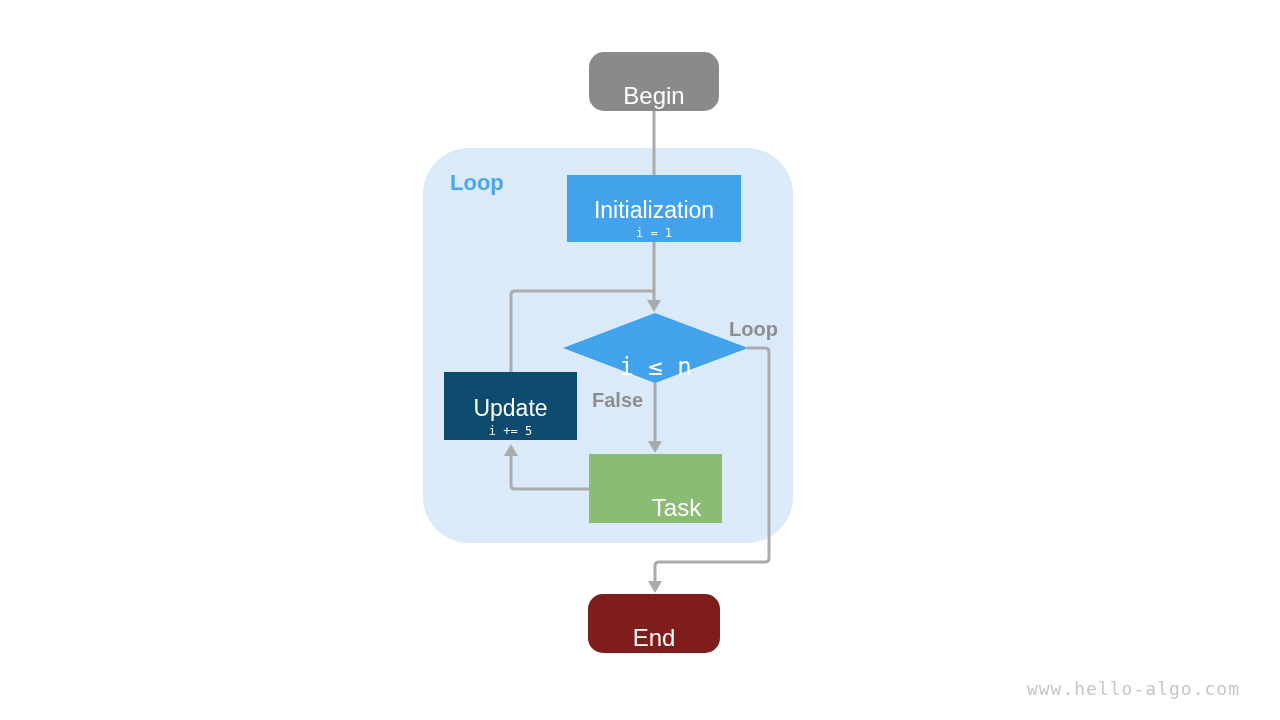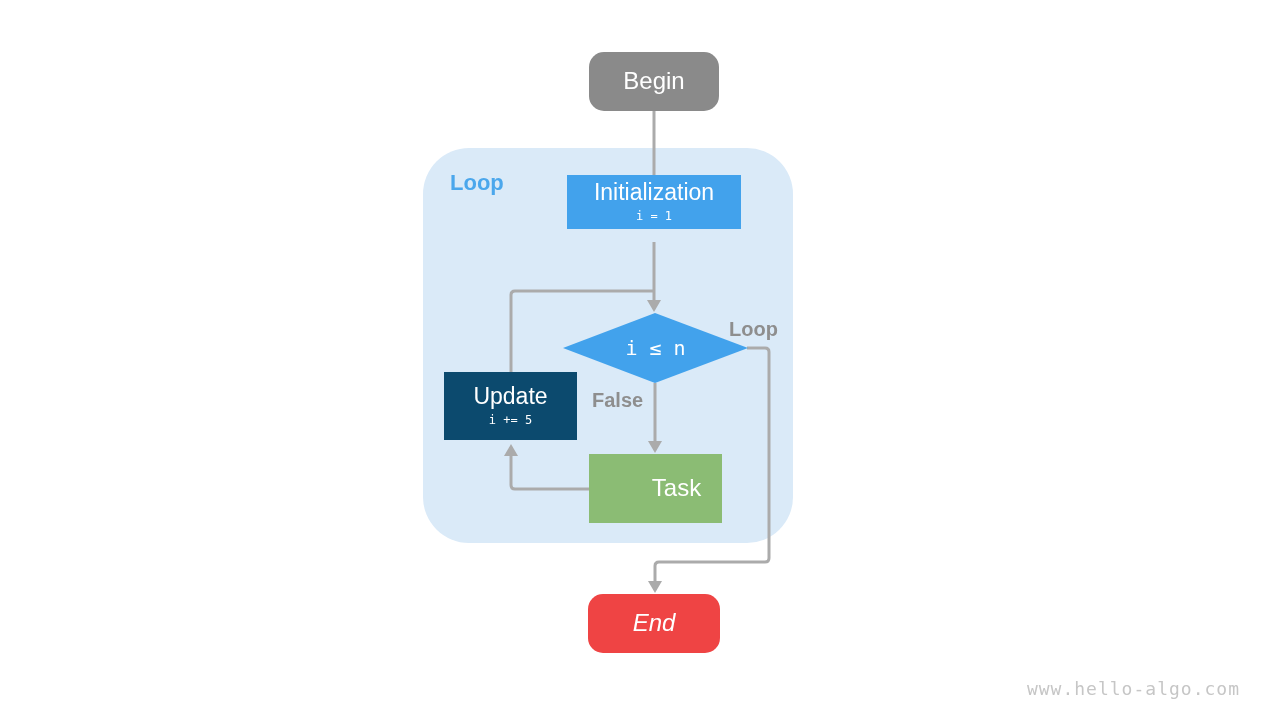--- a/index.html
+++ b/index.html
@@ -14,21 +14,21 @@
   .edges-svg {
     position: absolute;
     left: 0; top: 0;
     width: 1280px; height: 720px;
   }
   .node {
     position: absolute;
     display: flex;
     flex-direction: column;
     align-items: center;
-    justify-content: center;
+    justify-content: flex-end;
     color: #ffffff;
     text-align: center;
     box-sizing: border-box;
   }
   .node .label { font-size: 23px; line-height: 1.2; }
   .node .label-lg { font-size: 24px; line-height: 1.2; }
   .node .code {
     font-family: "DejaVu Sans Mono", monospace;
     font-size: 12px;
     line-height: 1.3;
@@ -45,28 +45,28 @@
   }
   .loop-label {
     position: absolute;
     left: 450px; top: 170px;
     font-size: 22px;
     font-weight: bold;
     color: #4BA7EC;
   }
   .node-begin { left: 589px; top: 52px;  width: 130px; height: 59px; }
   .node-end   { left: 588px; top: 594px; width: 132px; height: 59px; }
-  .node-init  { left: 567px; top: 175px; width: 174px; height: 54px; }
+  .node-init  { left: 567px; top: 175px; width: 174px; height: 67px; }
   .node-update{ left: 444px; top: 372px; width: 133px; height: 68px; }
   .node-task  { left: 589px; top: 454px; width: 133px; height: 69px; }
   .node-cond  {
     left: 563px; top: 313px; width: 185px; height: 70px;
     background: transparent !important;
   }
-  .node-cond .code { font-size: 20px; margin-top: 0; }
+  .node-cond .code { font-size: 24px; margin-top: 0; }
   .branch-label {
     position: absolute;
     font-size: 20px;
     font-weight: bold;
     color: #8E8E8E;
   }
   .branch-true  { left: 592px; top: 389px; }
   .branch-false { left: 729px; top: 318px; }
   .watermark {
     position: absolute;
@@ -117,21 +117,21 @@
 
   <div class="node node-update" style="background: #0c4a6e;">
     <span class="label">Update</span>
     <span class="code">i += 5</span>
   </div>
 
   <div class="node node-task" style="background: rgb(139, 188, 116); padding-left: 42px;">
     <span class="label-lg">Task</span>
   </div>
 
-  <div class="node terminal node-end" style="background: #ef4444; font-style: italic;">
+  <div class="node terminal node-end" style="background: #7f1d1d;">
     <span class="label-lg">End</span>
   </div>
 
   <div class="branch-label branch-true">False</div>
   <div class="branch-label branch-false">Loop</div>
 
   <div class="watermark">www.hello-algo.com</div>
 
 </div>
 

